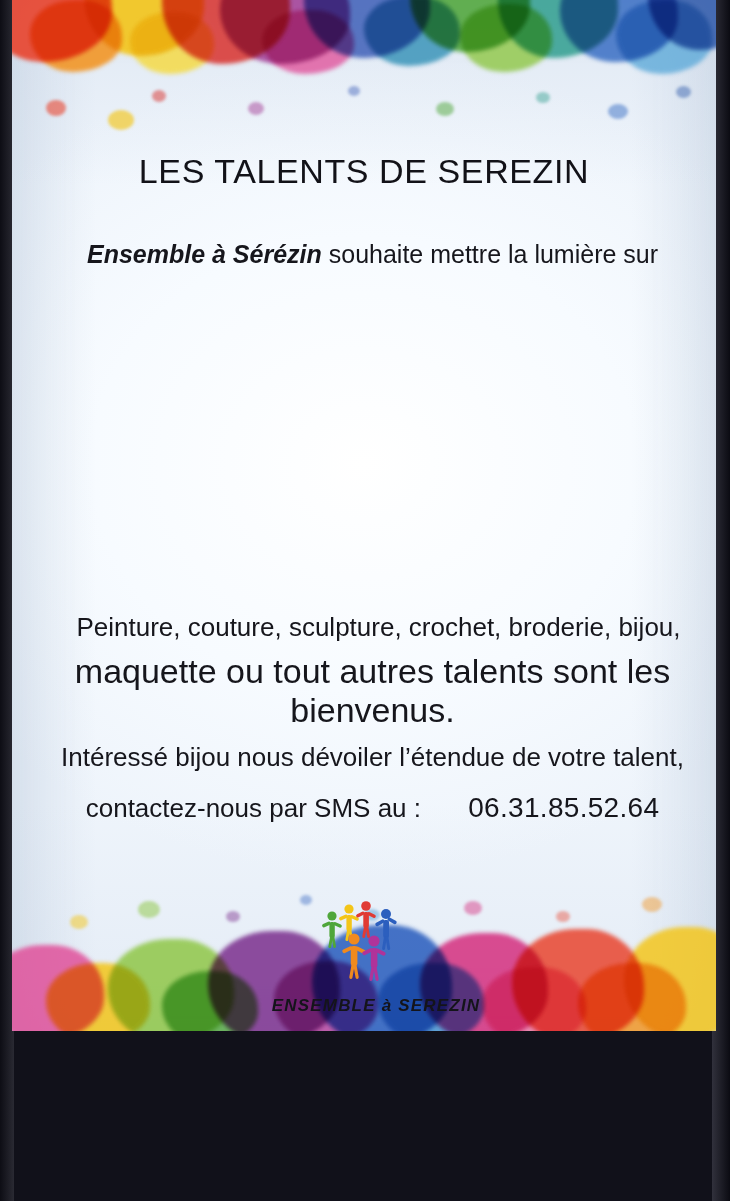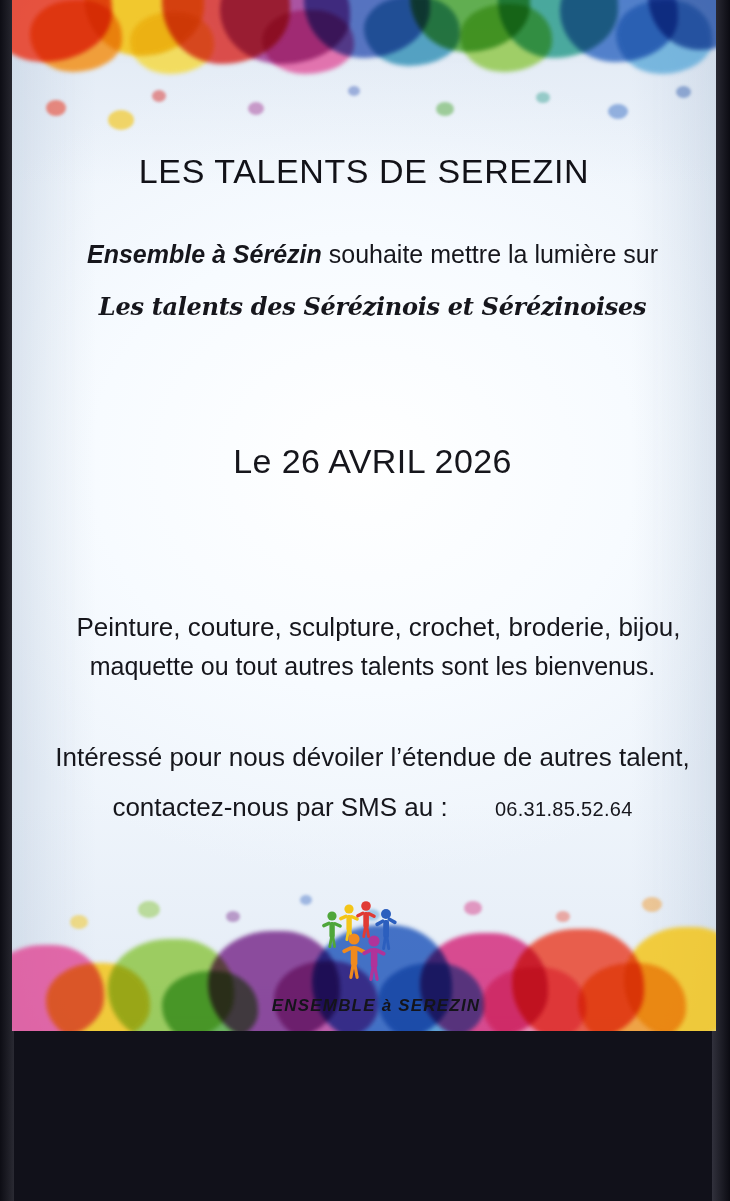--- a/index.html
+++ b/index.html
@@ -110,24 +110,24 @@
   .l-intro      { top: 240px; font-size: 25px; }
   .l-intro b    { font-weight: 700; font-style: italic; }
   .l-script     { top: 292px; font-size: 24px;
                   font-family: "DejaVu Serif", serif;
                   font-style: italic; font-weight: 700;
                   letter-spacing: -0.3px; }
   .l-organ      { top: 342px; font-size: 25px; }
   .l-date       { top: 442px; font-size: 34px; letter-spacing: 0.4px; }
   .l-place      { top: 508px; font-size: 26px; }
   .l-mat1       { top: 612px; font-size: 26px; margin-left: 12px; }
-  .l-mat2       { top: 652px; font-size: 25px; }
+  .l-mat2       { top: 652px; font-size: 34px; }
   .l-int1       { top: 742px; font-size: 26px; }
   .l-int2       { top: 792px; font-size: 26px; }
-  .l-int2 .tel  { font-size: 20px; letter-spacing: 0.3px; margin-left: 40px; }
+  .l-int2 .tel  { font-size: 28px; letter-spacing: 0.3px; margin-left: 40px; }
 
   
   .logo {
     position: absolute;
     left: 0; right: 0;
     top: 892px;
     height: 100px;
   }
   .logo-svg {
     display: block;
@@ -209,30 +209,28 @@
     </div>
 
     <div class="content">
 
       <div class="title">LES TALENTS DE SEREZIN</div>
 
       <div class="line l-intro">
         <b>Ensemble à Sérézin</b><span> souhaite mettre la lumière sur</span>
       </div>
 
-      <div class="line l-script">Les talents des Sérézinois et Sérézinoises</div>
-
-
-      <div class="line l-date">Le 26 AVRIL 2026</div>
+
+
 
 
       <div class="line l-mat1">Peinture, couture, sculpture, crochet, broderie, bijou,</div>
       <div class="line l-mat2">maquette ou tout autres talents sont les bienvenus.</div>
 
-      <div class="line l-int1">Intéressé pour nous dévoiler l’étendue de autres talent,</div>
+      <div class="line l-int1">Intéressé bijou nous dévoiler l’étendue de votre talent,</div>
       <div class="line l-int2">
         <span>contactez-nous par SMS au : </span><span class="tel">06.31.85.52.64</span>
       </div>
 
       <div class="logo">
         <svg class="logo-svg" width="120" height="96" viewBox="0 0 120 96">
 
           <g>
 
             <g fill="#4fa63a">

